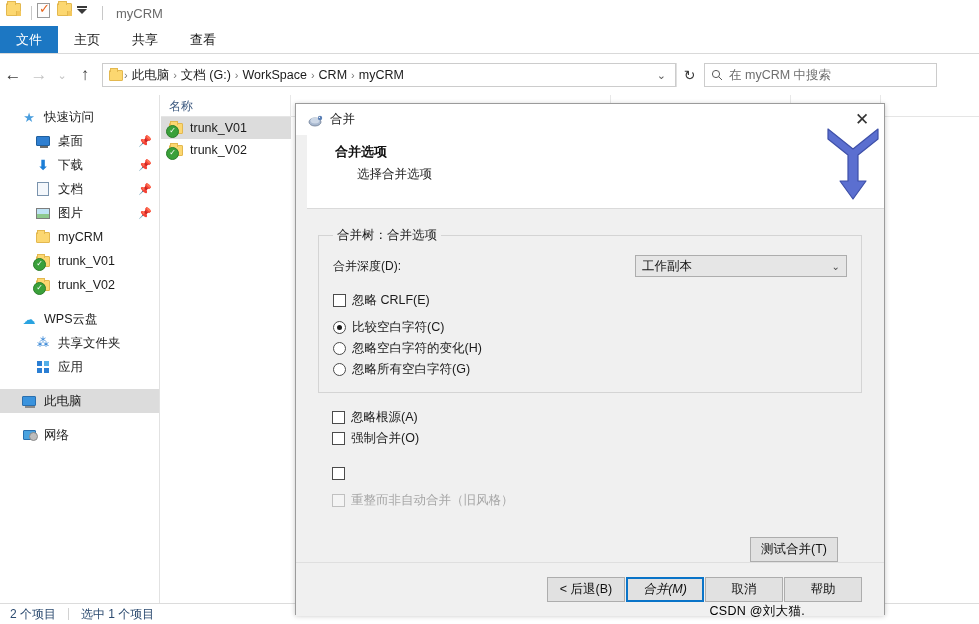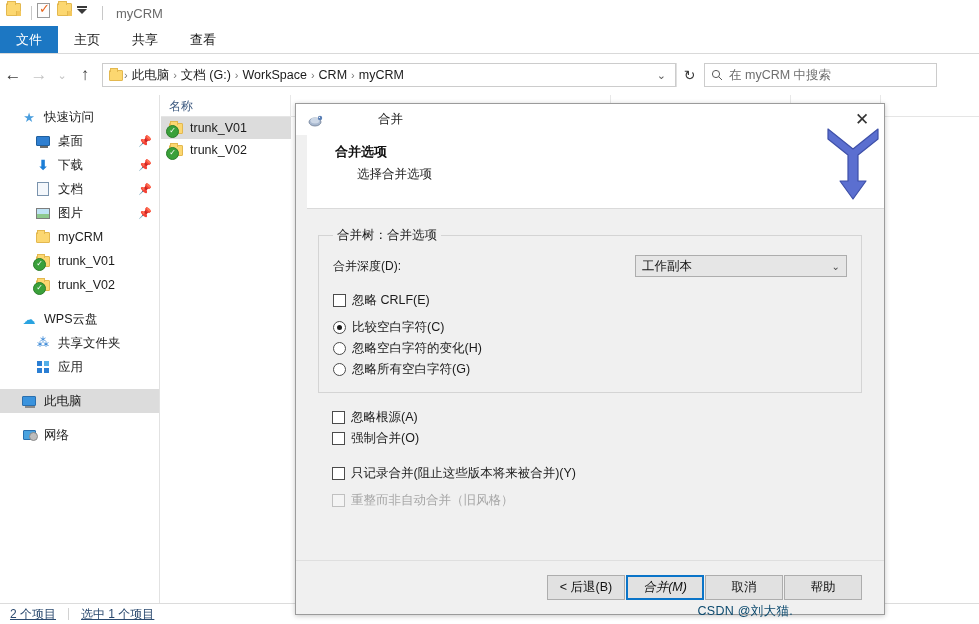--- a/index.html
+++ b/index.html
@@ -164,34 +164,33 @@
   }
   .file-row.selected { background: #dcdcdc; width: 130px; }
   .file-row .ico { margin-right: 7px; display:inline-flex; }
 
   
   .statusbar {
     position: absolute; left: 0; top: 603px; width: 979px; height: 21px;
     border-top: 1px solid #dcdcdc; background: #ffffff;
     display: flex; align-items: center; font-size: 12px; color: #2b4a6f;
     padding-left: 10px;
-    text-decoration: underline;
   }
   .status-sep { width:1px; height:12px; background:#d2d2d2; margin: 0 12px; }
 
   
   .dialog {
     position: absolute; left: 295px; top: 103px; width: 590px; height: 512px;
     background: #f0f0f0; border: 1px solid #9b9b9b;
     box-shadow: 0 1px 5px rgba(0,0,0,0.22);
     display: flex; flex-direction: column;
   }
   .dlg-titlebar {
     height: 31px; background: #ffffff; display: flex; align-items: center;
-    padding-left: 11px; flex: none; gap: 48px;
+    padding-left: 11px; flex: none;
   }
   .dlg-icon {
     width: 16px; height: 16px; margin-right: 7px; position: relative; display:inline-block;
   }
   .dlg-title-txt { font-size: 12.5px; color: #1b1b1b; }
   .dlg-close {
     margin-left: auto; width: 44px; height: 31px; display: flex;
     align-items: center; justify-content: center; font-size: 17px; color: #333;
   }
   .dlg-header {
@@ -246,22 +245,22 @@
     justify-content: center; padding: 0 10px; font-family: inherit;
   }
   .btn.default { border: 2px solid #0a74c8; background: #e1e1e1; font-style: italic; }
   .test-row { display:flex; justify-content:flex-end; margin-top: 26px; padding-right: 24px;}
   .dlg-footer {
     flex: none; height: 54px; background: #f0f0f0; border-top: 1px solid #dfdfdf;
     display: flex; align-items: center; justify-content: flex-end; gap: 1px;
     padding-right: 22px;
   }
   .watermark {
-    position: absolute; right: 24px; bottom: 4px; font-size: 12.5px;
-    color: #0c4a6e; letter-spacing: 0.3px; z-index: 50; margin-top: 14px;
+    position: absolute; right: 12px; bottom: 4px; font-size: 12.5px;
+    color: #000000; letter-spacing: 0.3px; z-index: 50; margin-top: 14px;
   }
 </style>
 </head>
 <body>
 
 <div id="app">
 
   <div class="titlebar">
     <span class="qa-icon"><span class="folder-glyph"></span></span>
     <span class="qa-sep"></span>
@@ -501,28 +500,30 @@
         </div>
         <div class="opt">
           <span class="cb"></span>
           <span>强制合并(O)</span>
         </div>
 
         <div class="spacer-12"></div>
 
         <div class="opt">
           <span class="cb"></span>
-          <span>只记录合并(阻止这些版本将来被合并)(Y)</span>
         </div>
         <div class="opt disabled" style="margin-top:6px;">
           <span class="cb dis"></span>
           <span>重整而非自动合并（旧风格）</span>
         </div>
       </div>
 
+      <div class="test-row">
+        <button class="btn">测试合并(T)</button>
+      </div>
     </div>
 
     <div class="dlg-footer">
       <button class="btn">&lt; 后退(B)</button>
       <button class="btn default">合并(M)</button>
       <button class="btn">取消</button>
       <button class="btn">帮助</button>
     </div>
   </div>
 

